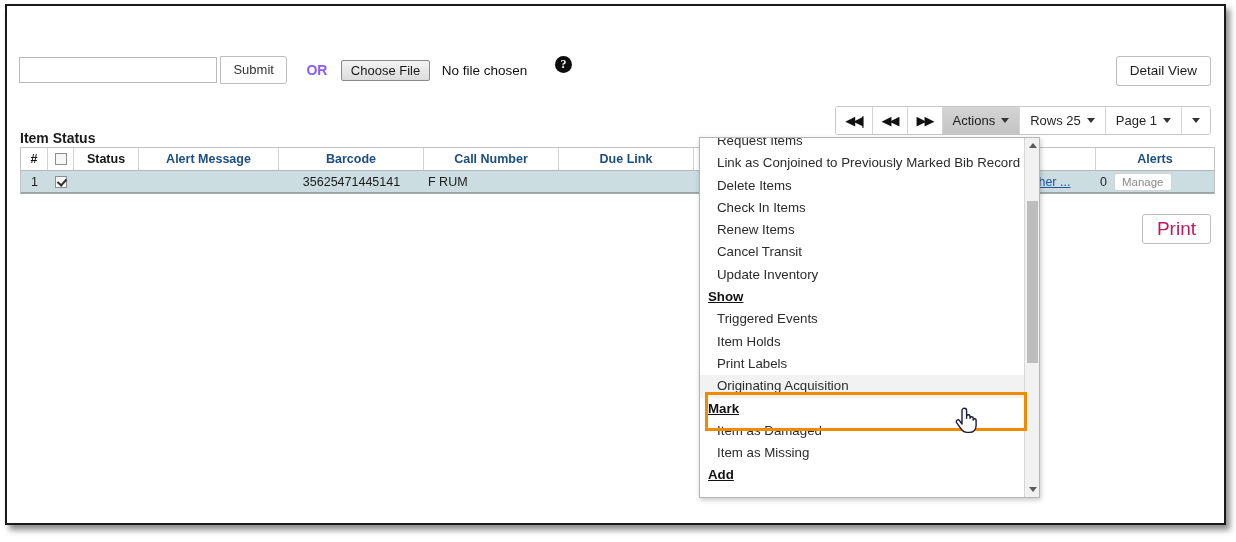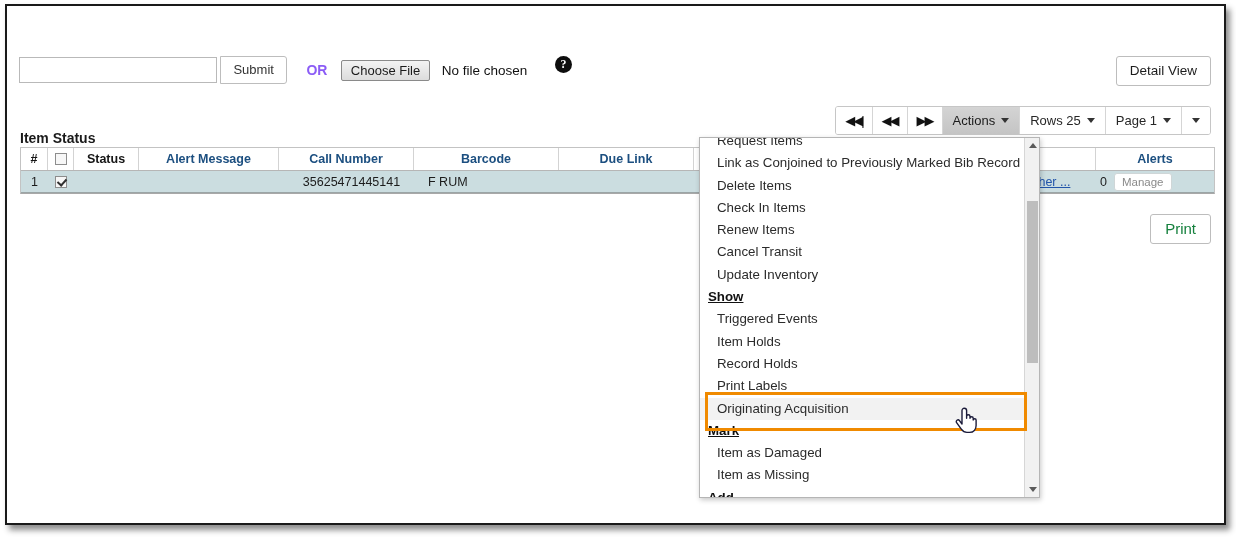--- a/index.html
+++ b/index.html
@@ -260,22 +260,22 @@
     padding: 2px 7px;
     cursor: default;
     font-family: "Liberation Sans", sans-serif;
   }
 
   
   .print-btn {
     position: absolute;
     right: 13px; top: 208px;
     padding: 6px 14px;
-    font-size: 15px;
-    color: #15803d;
+    font-size: 19px;
+    color: #be185d;
   }
 
   
   .menu {
     position: absolute;
     left: 692px; top: 131px;
     width: 341px; height: 361px;
     background: #ffffff;
     border: 1px solid #b5b5b5;
     box-sizing: border-box;
@@ -422,22 +422,22 @@
       </div>
 
       <div class="grid">
         <div class="grid-head">
           <div class="th dark" style="width:27px">#</div>
           <div class="th dark" style="width:26px">
             <span class="chk"></span>
           </div>
           <div class="th dark" style="width:65px">Status</div>
           <div class="th" style="width:140px">Alert Message</div>
+          <div class="th" style="width:145px">Barcode</div>
           <div class="th" style="width:135px">Call Number</div>
-          <div class="th" style="width:145px">Barcode</div>
           <div class="th" style="width:135px">Due Link</div>
           <div class="th" style="width:330px"></div>
           <div class="th" style="width:72px"></div>
           <div class="th" style="width:118px">Alerts</div>
         </div>
         <div class="grid-row">
           <div class="td center" style="width:27px">1</div>
           <div class="td center" style="width:26px">
             <span class="chk checked"></span>
           </div>
@@ -467,21 +467,20 @@
               <div class="menu-item">Request Items</div>
               <div class="menu-item">Link as Conjoined to Previously Marked Bib Record</div>
               <div class="menu-item">Delete Items</div>
               <div class="menu-item">Check In Items</div>
               <div class="menu-item">Renew Items</div>
               <div class="menu-item">Cancel Transit</div>
               <div class="menu-item">Update Inventory</div>
               <div class="menu-group"><span>Show</span></div>
               <div class="menu-item">Triggered Events</div>
               <div class="menu-item">Item Holds</div>
-              <div class="menu-item">Record Holds</div>
               <div class="menu-item">Print Labels</div>
               <div class="menu-item hovered">Originating Acquisition</div>
               <div class="menu-group"><span>Mark</span></div>
               <div class="menu-item">Item as Damaged</div>
               <div class="menu-item">Item as Missing</div>
               <div class="menu-group"><span>Add</span></div>
             </div>
         </div>
         <div class="menu-sb">
           <div class="sb-arrow up">

